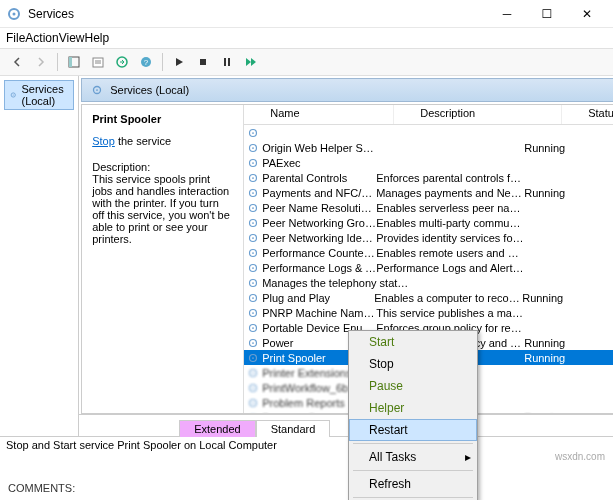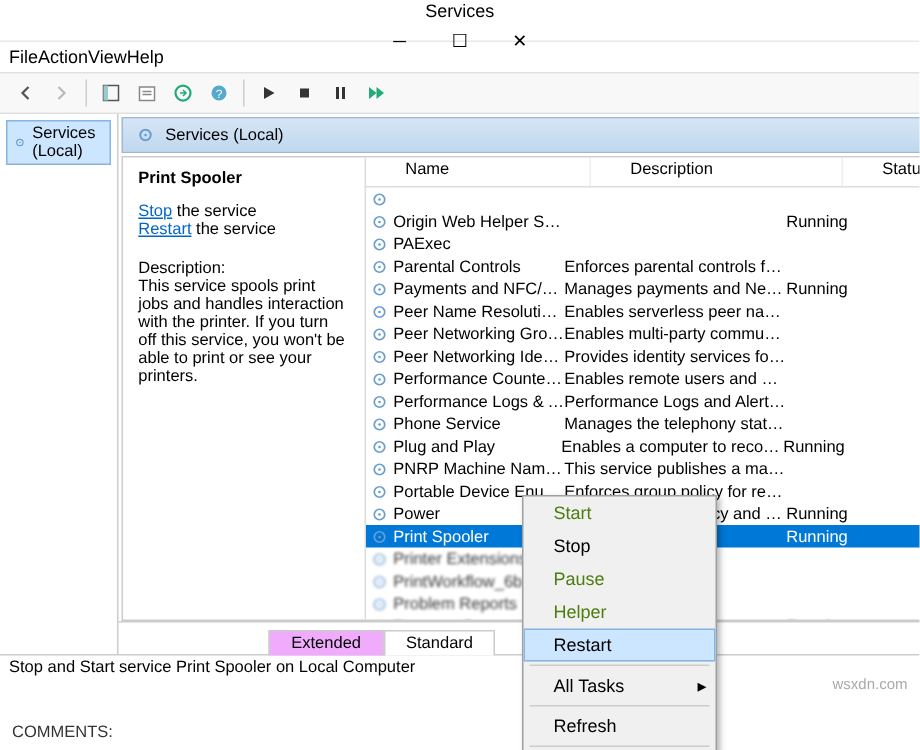--- a/index.html
+++ b/index.html
@@ -1,17 +1,17 @@
 <!DOCTYPE html>
 <html><head>
 <meta charset="utf-8">
 <style>
 * { box-sizing: border-box; margin: 0; padding: 0; }
 body { font-family: 'Segoe UI', Tahoma, sans-serif; font-size: 11px; background: #fff; width: 613px; height: 500px; overflow: hidden; position: relative; }
-.titlebar { height: 28px; display: flex; align-items: center; padding: 0 6px; border-bottom: 1px solid #e8e8e8; flex-direction: column; }
+.titlebar { height: 28px; display: flex; align-items: center; padding: 0 6px; border-bottom: 1px solid #e8e8e8; }
 .titlebar .icon { width: 16px; height: 16px; margin-right: 6px; }
 .titlebar .title { flex: 1; font-size: 12px; }
 .winbtns { display: flex; gap: 0; }
 .winbtn { width: 40px; height: 26px; display: flex; align-items: center; justify-content: center; font-size: 12px; }
 .menubar { height: 20px; display: flex; align-items: center; padding: 0 6px; font-size: 12px; }
 .menubar span { cursor: default; }
 .toolbar { height: 28px; display: flex; align-items: center; padding: 0 6px; gap: 2px; border-top: 1px solid #e0e0e0; border-bottom: 1px solid #e0e0e0; background: #f8f8f8; }
 .tbtn { width: 22px; height: 22px; display: flex; align-items: center; justify-content: center; border: 1px solid transparent; }
 .tsep { width: 1px; height: 18px; background: #ccc; margin: 0 3px; }
 .content { display: flex; height: 360px; }
@@ -154,23 +154,20 @@
         </svg>
       <span>Services (Local)</span>
     </div>
 
     <div class="panelcontent">
       <div class="detailpane">
         <div class="svcname">Print Spooler</div>
         <div>
           <span class="link">Stop</span><span> the service</span>
         </div>
-        <div>
-          <span class="link">Restart</span><span> the service</span>
-        </div>
         <div class="desc-hdr">Description:</div>
         <div>This service spools print jobs and handles interaction with the printer. If you turn off this service, you won't be able to print or see your printers.</div>
       </div>
 
       <div class="listpane">
         <div class="listheader">
           <div class="col-name">Name</div>
           <div class="col-desc">Description</div>
           <div class="col-status">Status</div>
         </div>
@@ -262,21 +259,20 @@
               </svg>
               <div class="col-name" style="width:114px">Performance Logs &amp; Alerts</div>
               <div class="col-desc">Performance Logs and Alerts Col...</div>
               <div class="col-status"></div>
             </div>
             <div class="row">
               <svg class="rico" viewBox="0 0 16 16">
                 <circle cx="8" cy="8" r="4" fill="none" stroke="#6a9ed0" stroke-width="1.3"></circle>
                 <circle cx="8" cy="8" r="1" fill="#6a9ed0"></circle>
               </svg>
-              <div class="col-name" style="width:114px">Phone Service</div>
               <div class="col-desc">Manages the telephony state on ...</div>
               <div class="col-status"></div>
             </div>
             <div class="row">
               <svg class="rico" viewBox="0 0 16 16">
                 <circle cx="8" cy="8" r="4" fill="none" stroke="#6a9ed0" stroke-width="1.3"></circle>
                 <circle cx="8" cy="8" r="1" fill="#6a9ed0"></circle>
               </svg>
               <div class="col-name" style="width:112px">Plug and Play</div>
               <div class="col-desc">Enables a computer to recognize ...</div>

